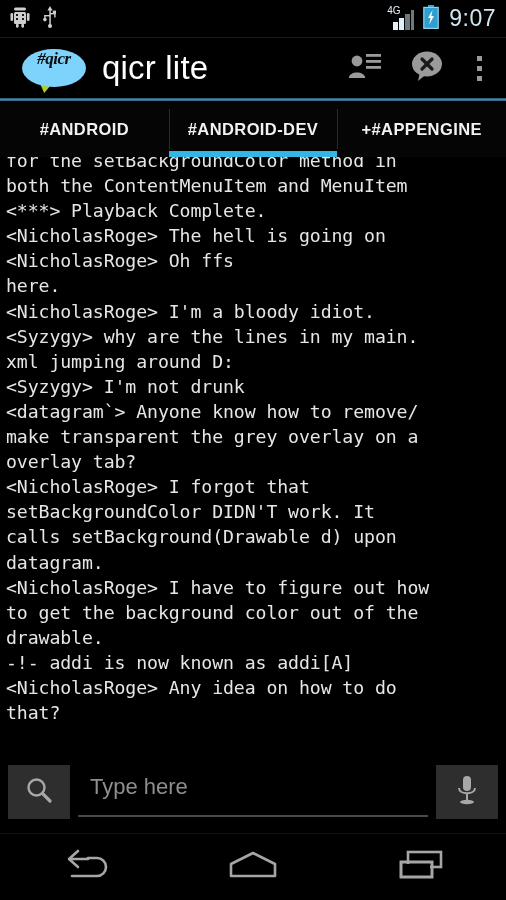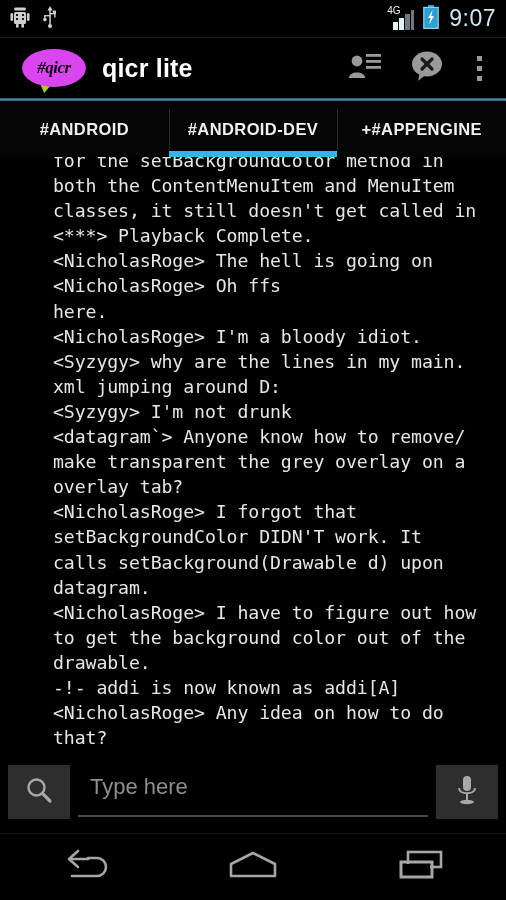--- a/index.html
+++ b/index.html
@@ -67,24 +67,23 @@
   .logo {
     position: relative;
     width: 64px;
     height: 38px;
     flex: 0 0 64px;
     margin-right: 16px;
   }
   .logo-bubble {
     position: absolute;
     inset: 0;
-    background: #d946ef;
+    background: #7dd3fc;
     border-radius: 50% / 50%;
     display: flex;
-    align-items: center;
     justify-content: center;
   }
   .logo-tail {
     position: absolute;
     left: 16px;
     bottom: -6px;
     width: 0; height: 0;
     border-left: 7px solid transparent;
     border-right: 7px solid transparent;
     border-top: 11px solid #aece2d;
@@ -95,22 +94,22 @@
     color: #0d0d0d;
     font-style: italic;
     font-weight: bold;
     font-size: 17px;
     letter-spacing: -0.5px;
     font-family: "Liberation Serif", serif;
     z-index: 2;
   }
   .app-title {
     color: #ffffff;
-    font-size: 25px;
-    font-weight: bold;
+    font-size: 33px;
+    font-weight: normal;
     letter-spacing: 0.2px;
     white-space: nowrap;
   }
   .ab-actions {
     margin-left: auto;
     display: flex;
     align-items: center;
     height: 100%;
   }
   .ab-btn {
@@ -184,21 +183,20 @@
     background: #000000;
     padding: 0 6px;
     box-sizing: border-box;
   }
   .chat-inner {
     position: absolute;
     left: 6px;
     right: 6px;
     bottom: 0;
     top: -9px;
-    margin-left: 47px;
   }
   .chat-line {
     color: #e6e6e6;
     font-family: "DejaVu Sans Mono", monospace;
     font-size: 18.2px;
     line-height: 25.1px;
     white-space: pre-wrap;
     word-break: break-word;
     letter-spacing: -0.1px;
   }
@@ -369,21 +367,20 @@
     <div class="tab">
       <span class="tab-label">+#APPENGINE</span>
       <span class="tab-underline"></span>
     </div>
   </div>
 
   <div class="chatlog">
     <div class="chat-inner">
       <div class="chat-line">for the setBackgroundColor method in</div>
       <div class="chat-line">both the ContentMenuItem and MenuItem</div>
-      <div class="chat-line">classes, it still doesn't get called in</div>
       <div class="chat-line">&lt;***&gt; Playback Complete.</div>
       <div class="chat-line">&lt;NicholasRoge&gt; The hell is going on</div>
       <div class="chat-line">&lt;NicholasRoge&gt; Oh ffs</div>
       <div class="chat-line">here.</div>
       <div class="chat-line">&lt;NicholasRoge&gt; I'm a bloody idiot.</div>
       <div class="chat-line">&lt;Syzygy&gt; why are the lines in my main.</div>
       <div class="chat-line">xml jumping around D:</div>
       <div class="chat-line">&lt;Syzygy&gt; I'm not drunk</div>
       <div class="chat-line">&lt;datagram`&gt; Anyone know how to remove/</div>
       <div class="chat-line">make transparent the grey overlay on a</div>

